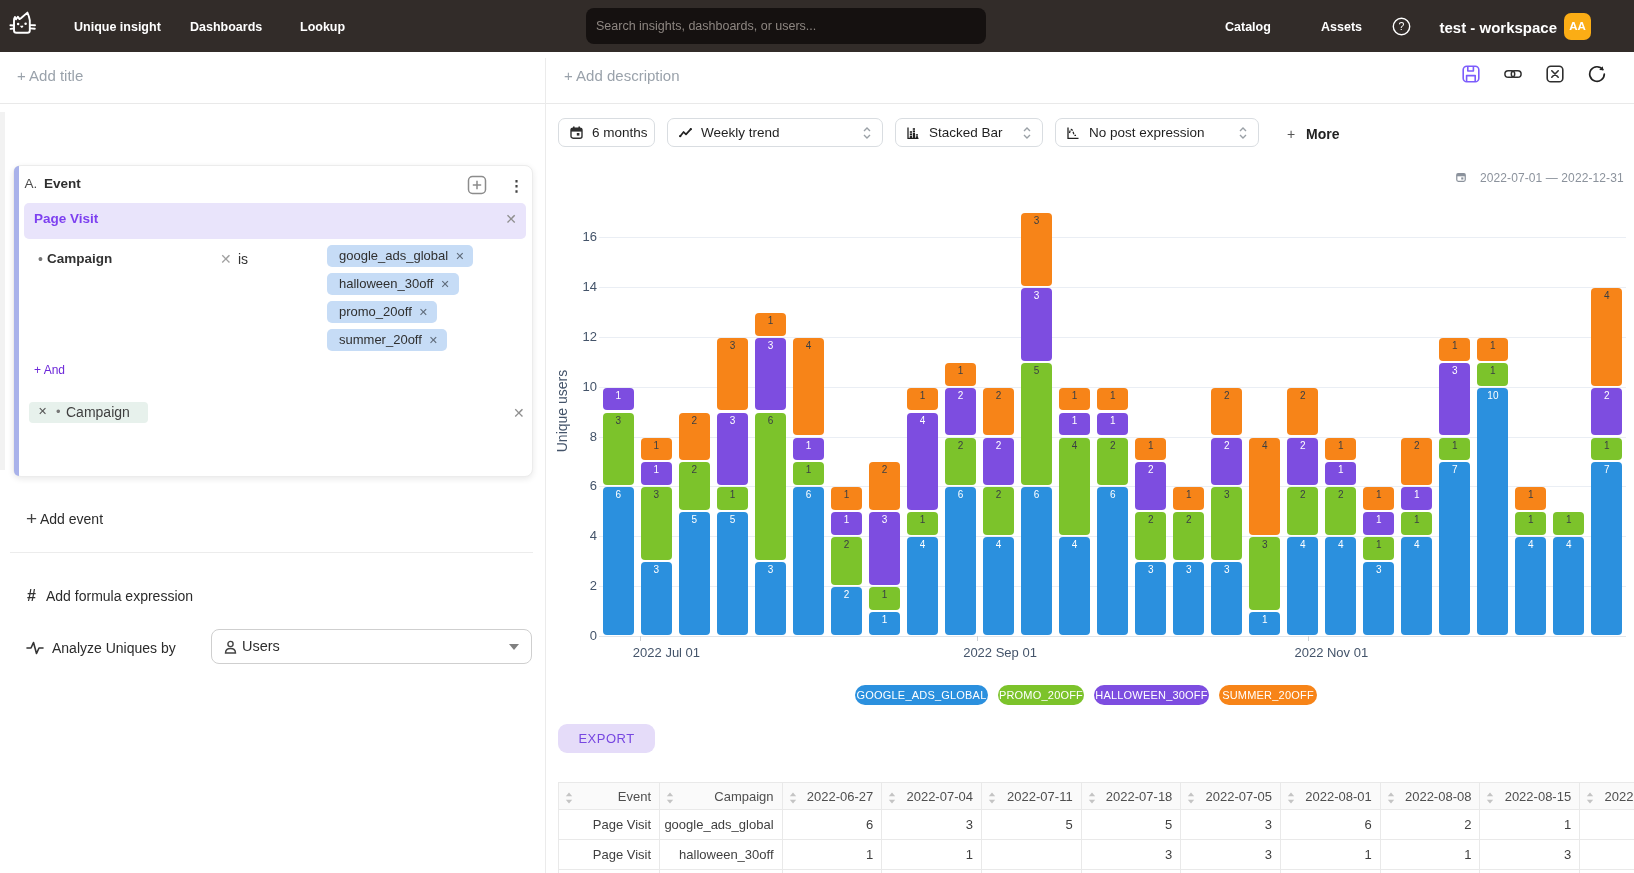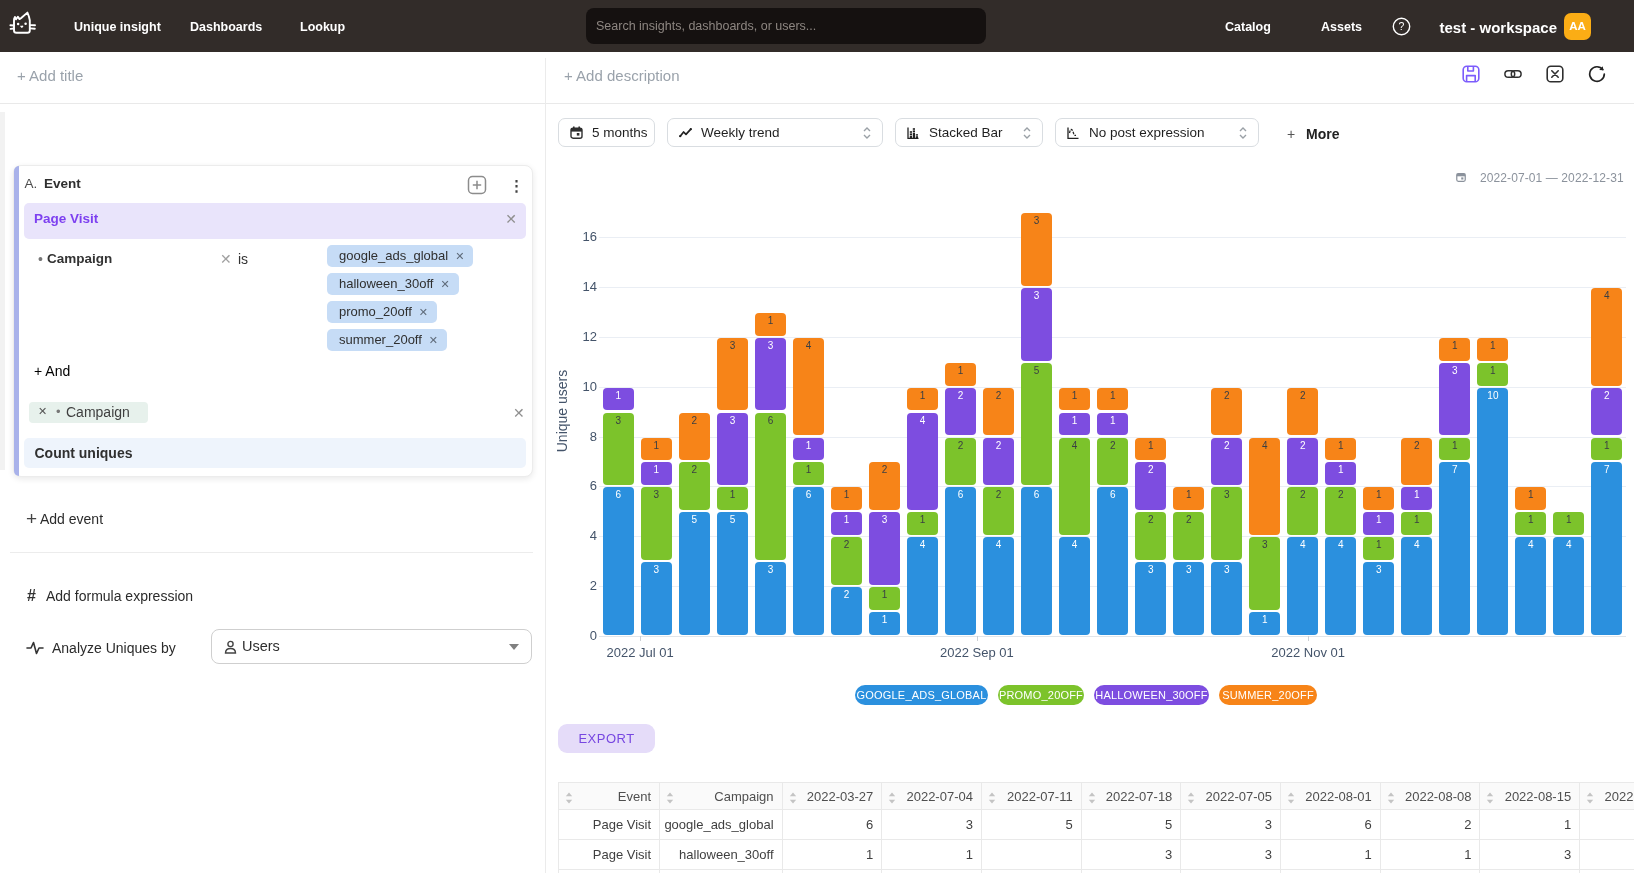--- a/index.html
+++ b/index.html
@@ -33,21 +33,21 @@
 
 .lrow { position:absolute; font-size:14px; color:#2b2b2b; }
 
 
 .ctl { position:absolute; top:118px; height:29px; border:1px solid #d9dde1; border-radius:7px; background:#fff; font-size:13.5px; color:#1f1f1f; }
 .cx { position:absolute; top:0; height:27px; line-height:27px; }
 
 
 .gl { position:absolute; left:599px; width:1027px; height:1px; background:#eaeef4; }
 .yt { position:absolute; left:540px; width:57px; text-align:right; font-size:13px; line-height:16px; color:#44546a; }
-.xt { position:absolute; top:645px; width:120px; text-align:center; font-size:13px; color:#44546a; }
+.xt { position:absolute; top:645px; width:120px; text-align:right; font-size:13px; color:#44546a; }
 .seg { position:absolute; border-radius:4px; }
 .sl { position:absolute; left:0; top:2px; width:100%; text-align:center; font-size:10px; line-height:12px; }
 .ytitle { position:absolute; left:551px; top:311px; width:22px; height:200px; display:flex; align-items:center; justify-content:center; }
 .ytitle span { transform:rotate(-90deg); white-space:nowrap; font-size:14px; color:#44546a; }
 
 .pill { position:absolute; top:685px; height:20px; border-radius:10px; color:#fff; font-size:11px; line-height:20px; text-align:center; letter-spacing:.2px; }
 
 .exportbtn { position:absolute; left:558px; top:724px; width:97px; height:29px; background:#e5dcf9; border-radius:9px; color:#7747e1; font-size:13px; letter-spacing:.5px; text-align:center; line-height:29px; }
 
 
@@ -134,30 +134,27 @@
     <div class="x" style="position:absolute;right:9px;top:8px;font-size:14px">✕</div>
   </div>
   <div style="position:absolute;left:24px;top:85px;font-size:14px;color:#777">•</div>
   <div style="position:absolute;left:33px;top:85px;font-size:13.5px;font-weight:bold;color:#333">Campaign</div>
   <div class="x" style="position:absolute;left:206px;top:85px;font-size:14px;color:#a0a0a0">✕</div>
   <div style="position:absolute;left:224px;top:85px;font-size:14px;color:#333">is</div>
   <div class="chip" style="top:79px">google_ads_global<span class="chipx">✕</span></div>
   <div class="chip" style="top:107px">halloween_30off<span class="chipx">✕</span></div>
   <div class="chip" style="top:135px">promo_20off<span class="chipx">✕</span></div>
   <div class="chip" style="top:163px">summer_20off<span class="chipx">✕</span></div>
-  <div style="position:absolute;left:20px;top:197px;font-size:14px;color:#000000">+ And</div>
+  <div style="position:absolute;left:20px;top:197px;font-size:12px;color:#6d28d9">+ And</div>
   <div style="position:absolute;left:15px;top:236px;width:119px;height:21px;background:#e7f1ec;border-radius:4px">
     <span style="position:absolute;left:9px;top:3px;font-size:11px;color:#555">✕</span>
     <span style="position:absolute;left:27px;top:2px;font-size:13px;color:#777">•</span>
     <span style="position:absolute;left:37px;top:2px;font-size:14px;color:#3f3f3f">Campaign</span>
   </div>
   <div class="x" style="position:absolute;left:499px;top:239px;font-size:14px">✕</div>
-  <div class="prow" style="top:272px;height:30px;background:#eef4fc">
-    <div style="position:absolute;left:10.5px;top:7px;font-size:14px;font-weight:bold;color:#303030">Count uniques</div>
-  </div>
 </div>
 
 <div class="lrow" style="left:26px;top:508px;font-size:19px;color:#444">+</div>
 <div class="lrow" style="left:40px;top:511px">Add event</div>
 <div style="position:absolute;left:10px;top:552px;width:523px;height:1px;background:#ececec"></div>
 <div class="lrow" style="left:27px;top:587px;font-size:16px;font-weight:bold;color:#333">#</div>
 <div class="lrow" style="left:46px;top:588px">Add formula expression</div>
 <svg style="position:absolute;left:26px;top:639px" width="18" height="18" viewBox="0 0 18 18">
   <path d="M1,9 L5,9 L7.5,3.5 L10.5,14.5 L13,9 L17,9" stroke="#333" stroke-width="1.6" fill="none" stroke-linecap="round" stroke-linejoin="round"></path>
 </svg>
@@ -171,21 +168,21 @@
   <div style="position:absolute;right:12px;top:14px;width:0;height:0;border-left:5px solid transparent;border-right:5px solid transparent;border-top:6px solid #808080"></div>
 </div>
 
 <div class="ctl" style="left:558px;width:97px">
   <svg style="position:absolute;left:11px;top:7px" width="13" height="13" viewBox="0 0 13 13">
     <rect x="1" y="2.2" width="11" height="10" rx="2" stroke="#2f2f2f" stroke-width="1.4" fill="none"></rect>
     <rect x="1" y="2.2" width="11" height="3.4" fill="#2f2f2f"></rect>
     <path d="M3.8,0.6 L3.8,2.8 M9.2,0.6 L9.2,2.8" stroke="#2f2f2f" stroke-width="1.6"></path>
     <rect x="6.8" y="7" width="2.6" height="2.6" fill="#2f2f2f"></rect>
   </svg>
-  <span class="cx" style="left:33px">5 months</span>
+  <span class="cx" style="left:33px">6 months</span>
 </div>
 <div class="ctl" style="left:667px;width:216px">
   <svg style="position:absolute;left:11px;top:9px" width="13" height="10" viewBox="0 0 13 10">
     <path d="M1.2,8.2 L4.6,4 L7,6.4 L11.8,1.2" stroke="#222" stroke-width="1.7" fill="none" stroke-linecap="round" stroke-linejoin="round"></path>
     <circle cx="1.2" cy="8.2" r="1.1" fill="#222"></circle>
         <circle cx="11.8" cy="1.2" r="1.1" fill="#222"></circle>
   </svg>
   <span class="cx" style="left:33px">Weekly trend</span>
   <svg style="position:absolute;right:10px;top:7px" width="10" height="14" viewBox="0 0 10 14">
     <path d="M2,5 L5,2 L8,5" stroke="#9aa0a6" stroke-width="1.4" fill="none"></path>
@@ -576,21 +573,21 @@
                 <path d="M4 0.5 L7.2 4.3 L0.8 4.3 Z" fill="#c4c4c4"></path>
                 <path d="M4 11.5 L0.8 7.7 L7.2 7.7 Z" fill="#c4c4c4"></path>
               </svg><span>Event</span></th>
             <th style="width:120px"><svg class="si" width="8" height="12" viewBox="0 0 8 12">
                 <path d="M4 0.5 L7.2 4.3 L0.8 4.3 Z" fill="#c4c4c4"></path>
                 <path d="M4 11.5 L0.8 7.7 L7.2 7.7 Z" fill="#c4c4c4"></path>
               </svg><span>Campaign</span></th>
             <th style="width:97.7px"><svg class="si" width="8" height="12" viewBox="0 0 8 12">
                 <path d="M4 0.5 L7.2 4.3 L0.8 4.3 Z" fill="#c4c4c4"></path>
                 <path d="M4 11.5 L0.8 7.7 L7.2 7.7 Z" fill="#c4c4c4"></path>
-              </svg><span>2022-03-27</span></th>
+              </svg><span>2022-06-27</span></th>
             <th style="width:97.7px"><svg class="si" width="8" height="12" viewBox="0 0 8 12">
                 <path d="M4 0.5 L7.2 4.3 L0.8 4.3 Z" fill="#c4c4c4"></path>
                 <path d="M4 11.5 L0.8 7.7 L7.2 7.7 Z" fill="#c4c4c4"></path>
               </svg><span>2022-07-04</span></th>
             <th style="width:97.7px"><svg class="si" width="8" height="12" viewBox="0 0 8 12">
                 <path d="M4 0.5 L7.2 4.3 L0.8 4.3 Z" fill="#c4c4c4"></path>
                 <path d="M4 11.5 L0.8 7.7 L7.2 7.7 Z" fill="#c4c4c4"></path>
               </svg><span>2022-07-11</span></th>
             <th style="width:97.7px"><svg class="si" width="8" height="12" viewBox="0 0 8 12">
                 <path d="M4 0.5 L7.2 4.3 L0.8 4.3 Z" fill="#c4c4c4"></path>

